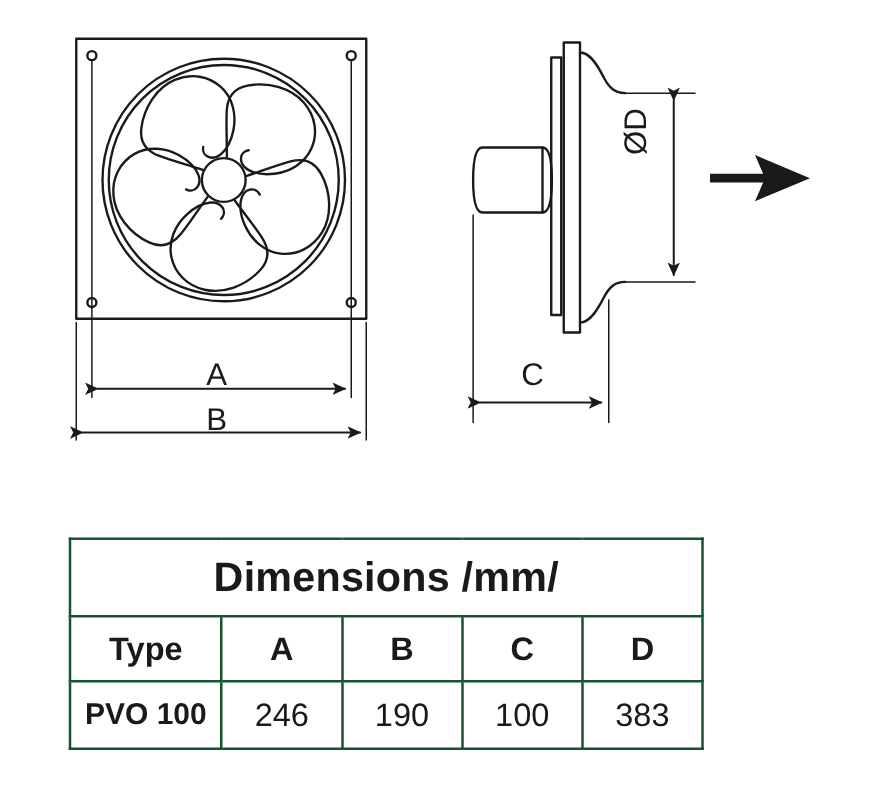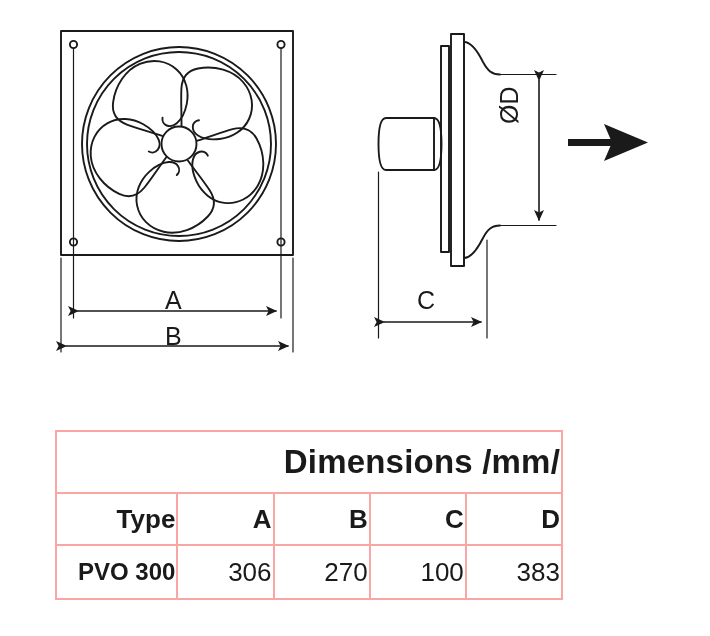--- a/index.html
+++ b/index.html
@@ -47,22 +47,22 @@
   
   #dimensions-table {
     position: absolute;
     left: 55px;
     top: 430px;
     width: 508px;
     border-collapse: collapse;
     background: #ffffff;
   }
   #dimensions-table td {
-    border: 2px solid #fca5a5;
-    text-align: right;
+    border: 2px solid #14532d;
+    text-align: center;
     vertical-align: middle;
     font-family: "Liberation Sans", sans-serif;
     color: #1a1a1a;
   }
   .tbl-title {
     height: 58px;
     font-size: 33px;
     font-weight: 700;
     letter-spacing: 0.2px;
   }
@@ -225,20 +225,20 @@
       <td class="tbl-title" colspan="5">Dimensions /mm/</td>
     </tr>
     <tr>
       <td class="tbl-head col-type">Type</td>
       <td class="tbl-head col-val">A</td>
       <td class="tbl-head col-val">B</td>
       <td class="tbl-head col-val">C</td>
       <td class="tbl-head col-val">D</td>
     </tr>
     <tr>
-      <td class="tbl-value tbl-type col-type">PVO 300</td>
-      <td class="tbl-value col-val">306</td>
-      <td class="tbl-value col-val">270</td>
+      <td class="tbl-value tbl-type col-type">PVO 100</td>
+      <td class="tbl-value col-val">246</td>
+      <td class="tbl-value col-val">190</td>
       <td class="tbl-value col-val">100</td>
       <td class="tbl-value col-val">383</td>
     </tr>
   </tbody>
 </table>
 
 </body></html>

